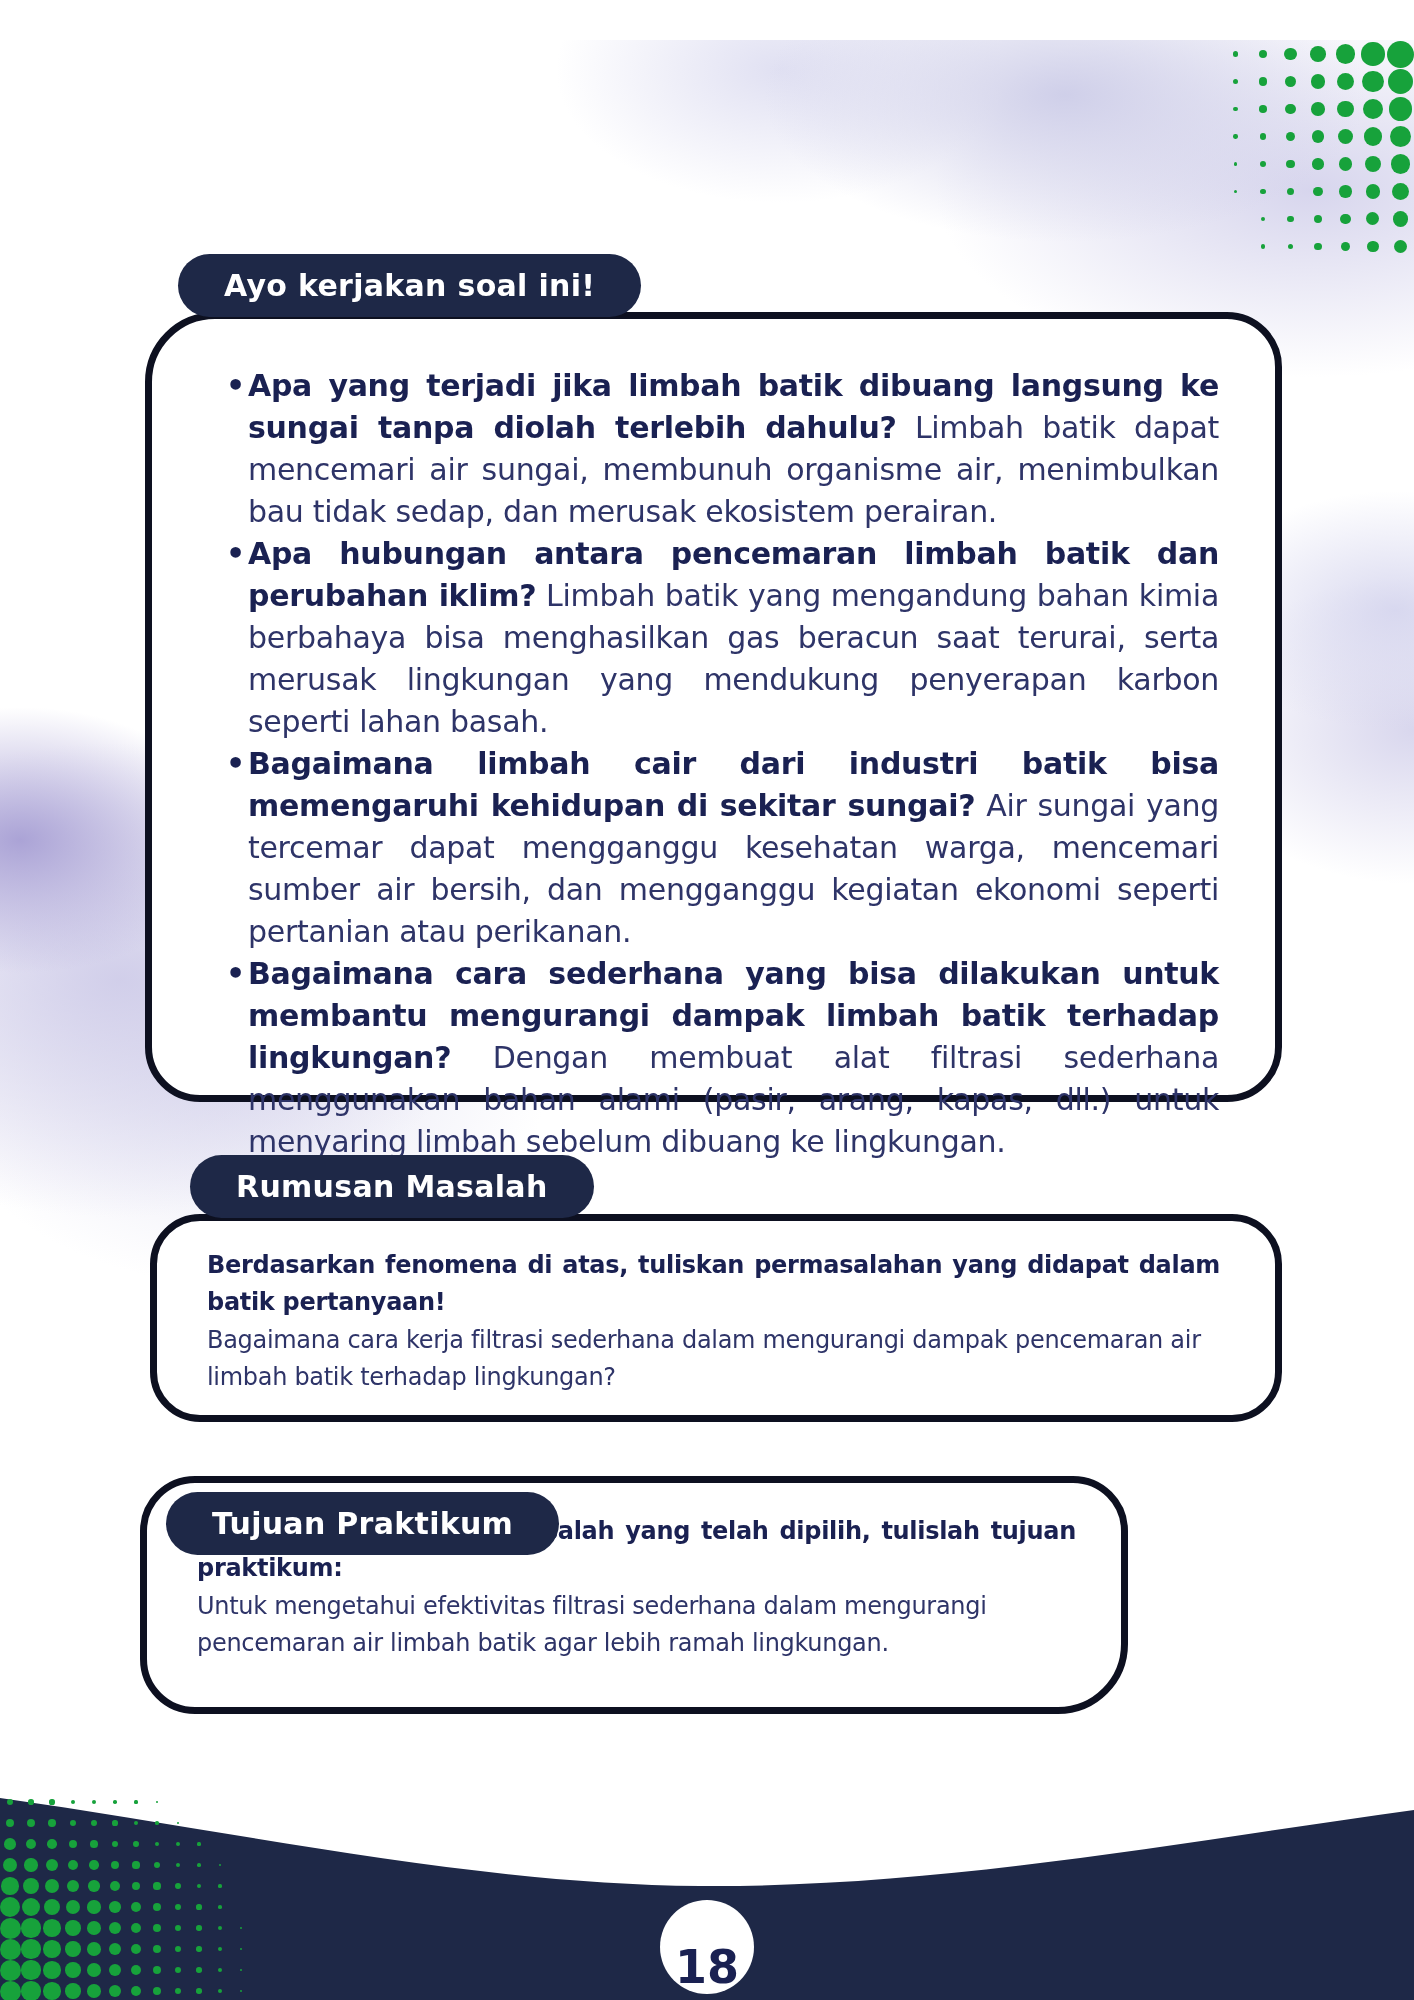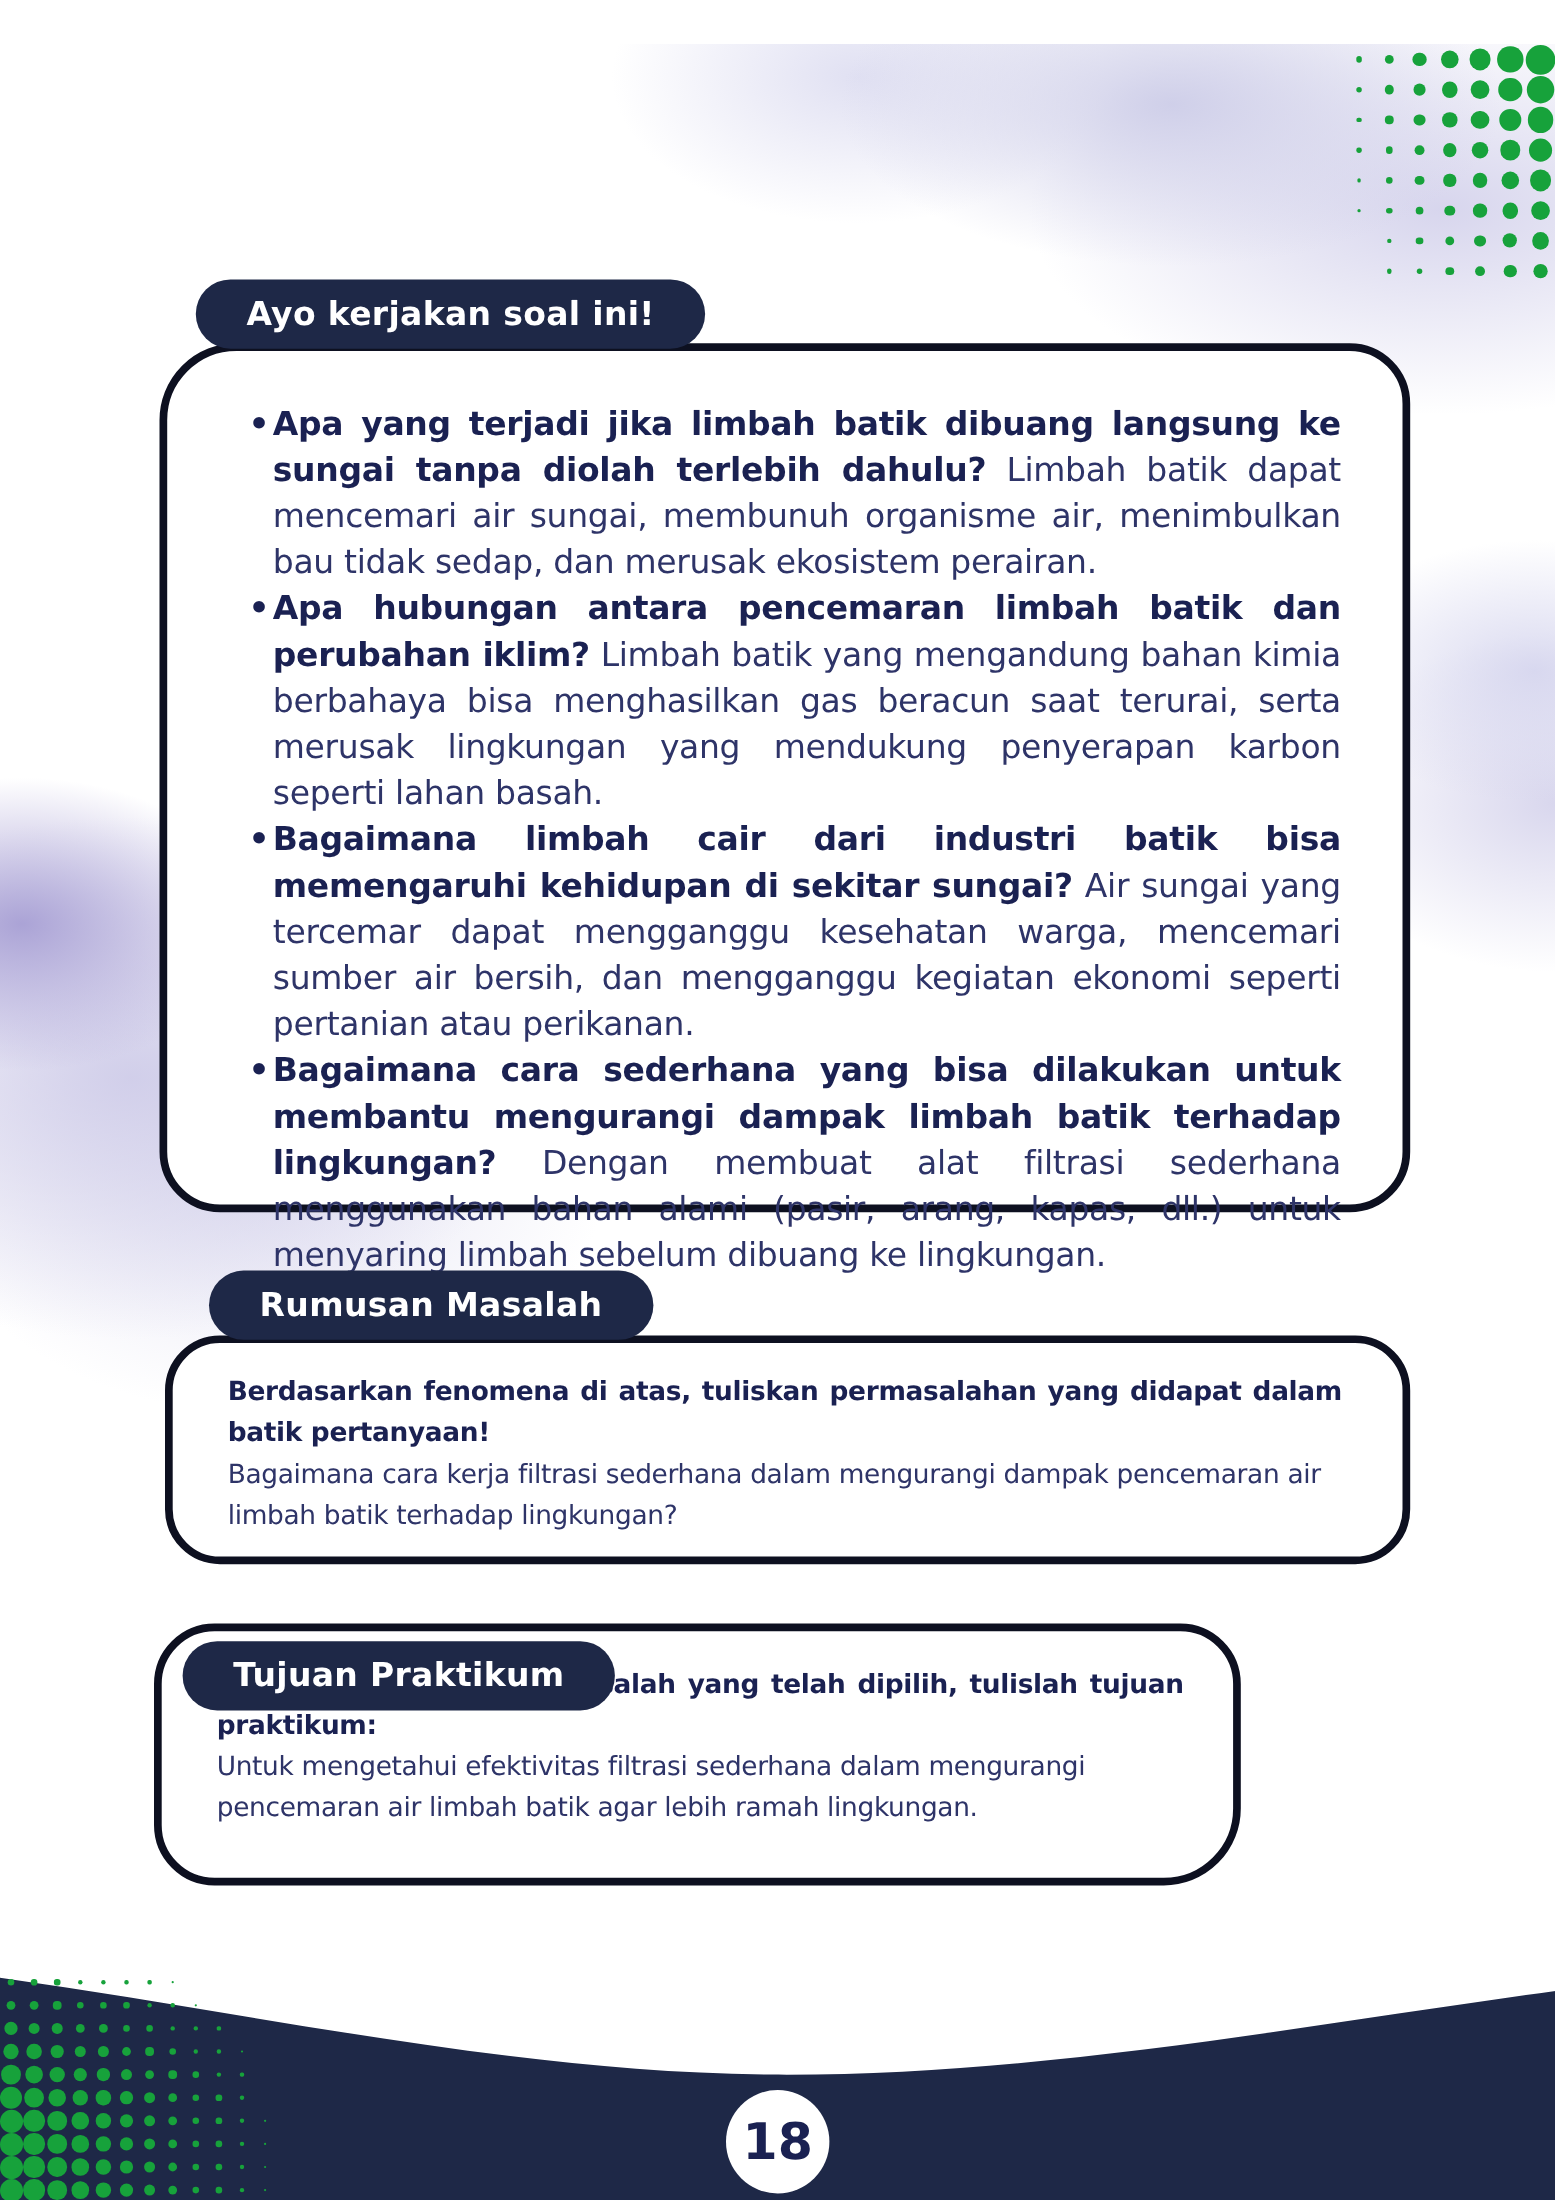--- a/index.html
+++ b/index.html
@@ -88,21 +88,21 @@
     line-height:1.56;text-align:justify;
   }
   .answer{
     font-size:24px;color:var(--ink);line-height:1.56;text-align:left;
   }
   
   .footer-svg{position:absolute;left:0;top:1740px;z-index:6;}
   .page-badge{
     position:absolute;left:660px;top:1860px;width:94px;height:94px;z-index:8;
     background:#ffffff;border-radius:50%;
-    display:flex;align-items:center;justify-content:center;
+    display:flex;align-items:flex-end;justify-content:center;
     color:var(--ink-bold);font-size:46px;font-weight:700;
   }
 </style>
 </head>
 <body>
 
 <div class="page">
 
   <div class="clouds"></div>
 

